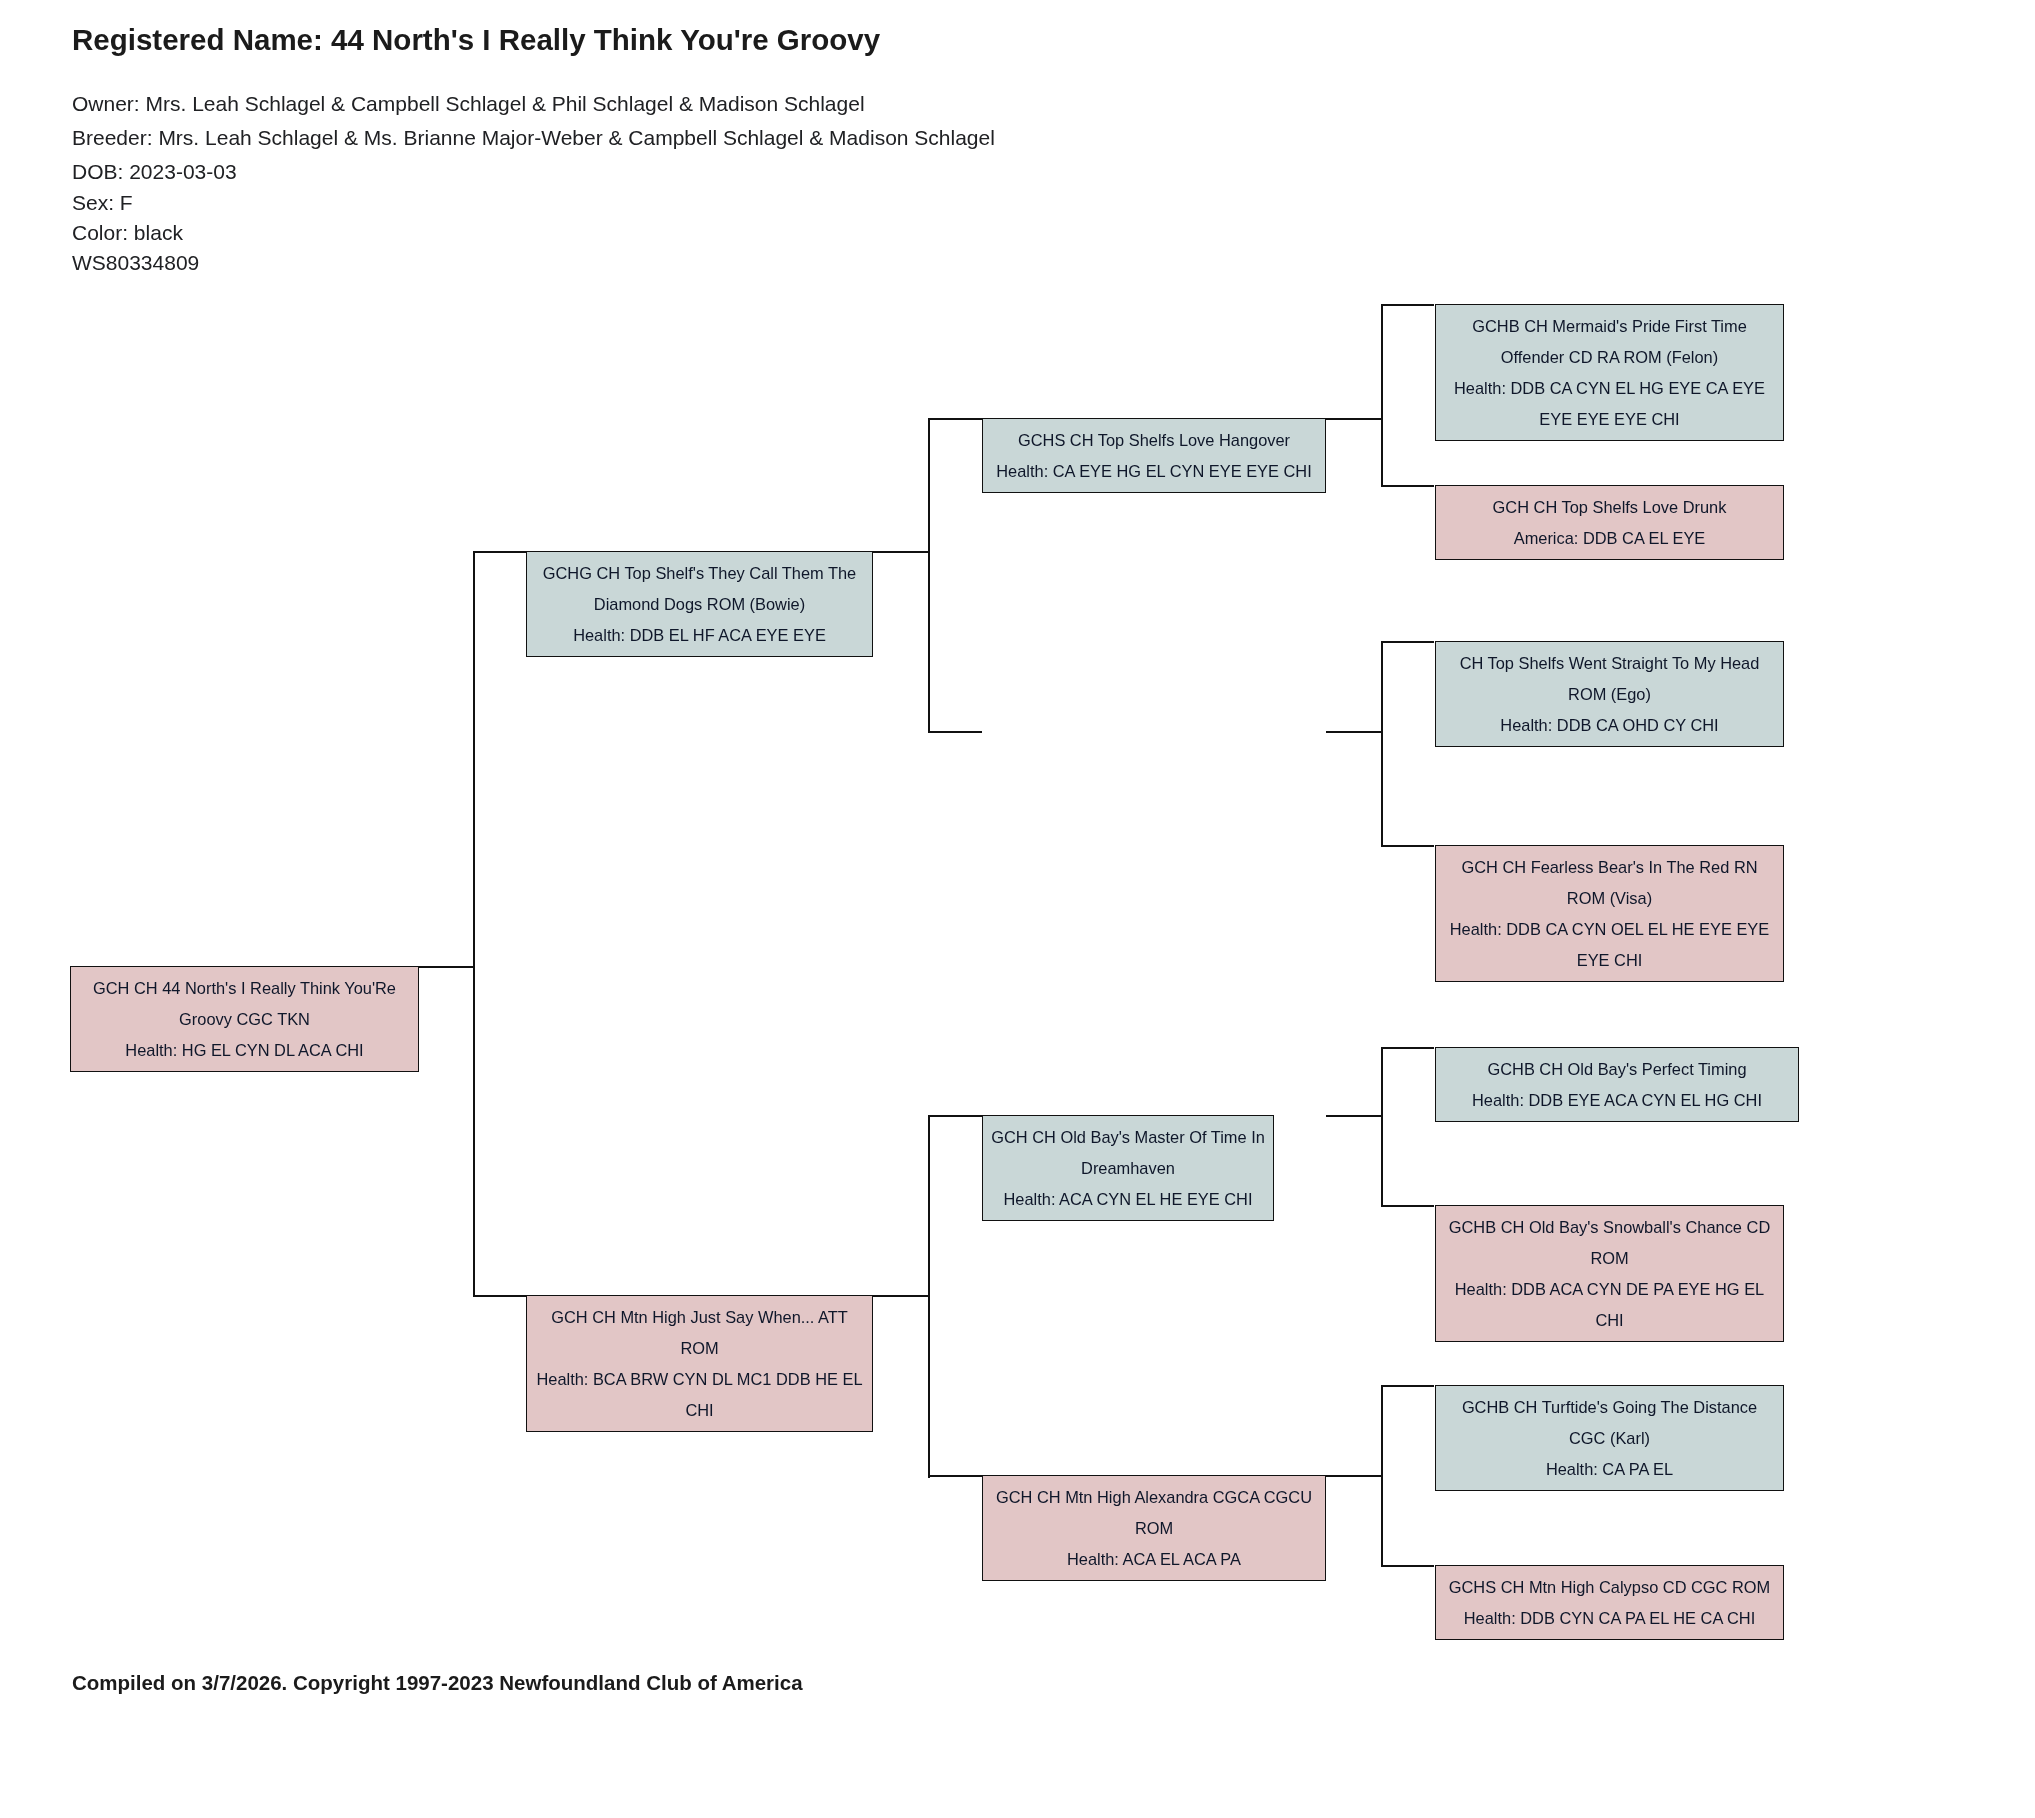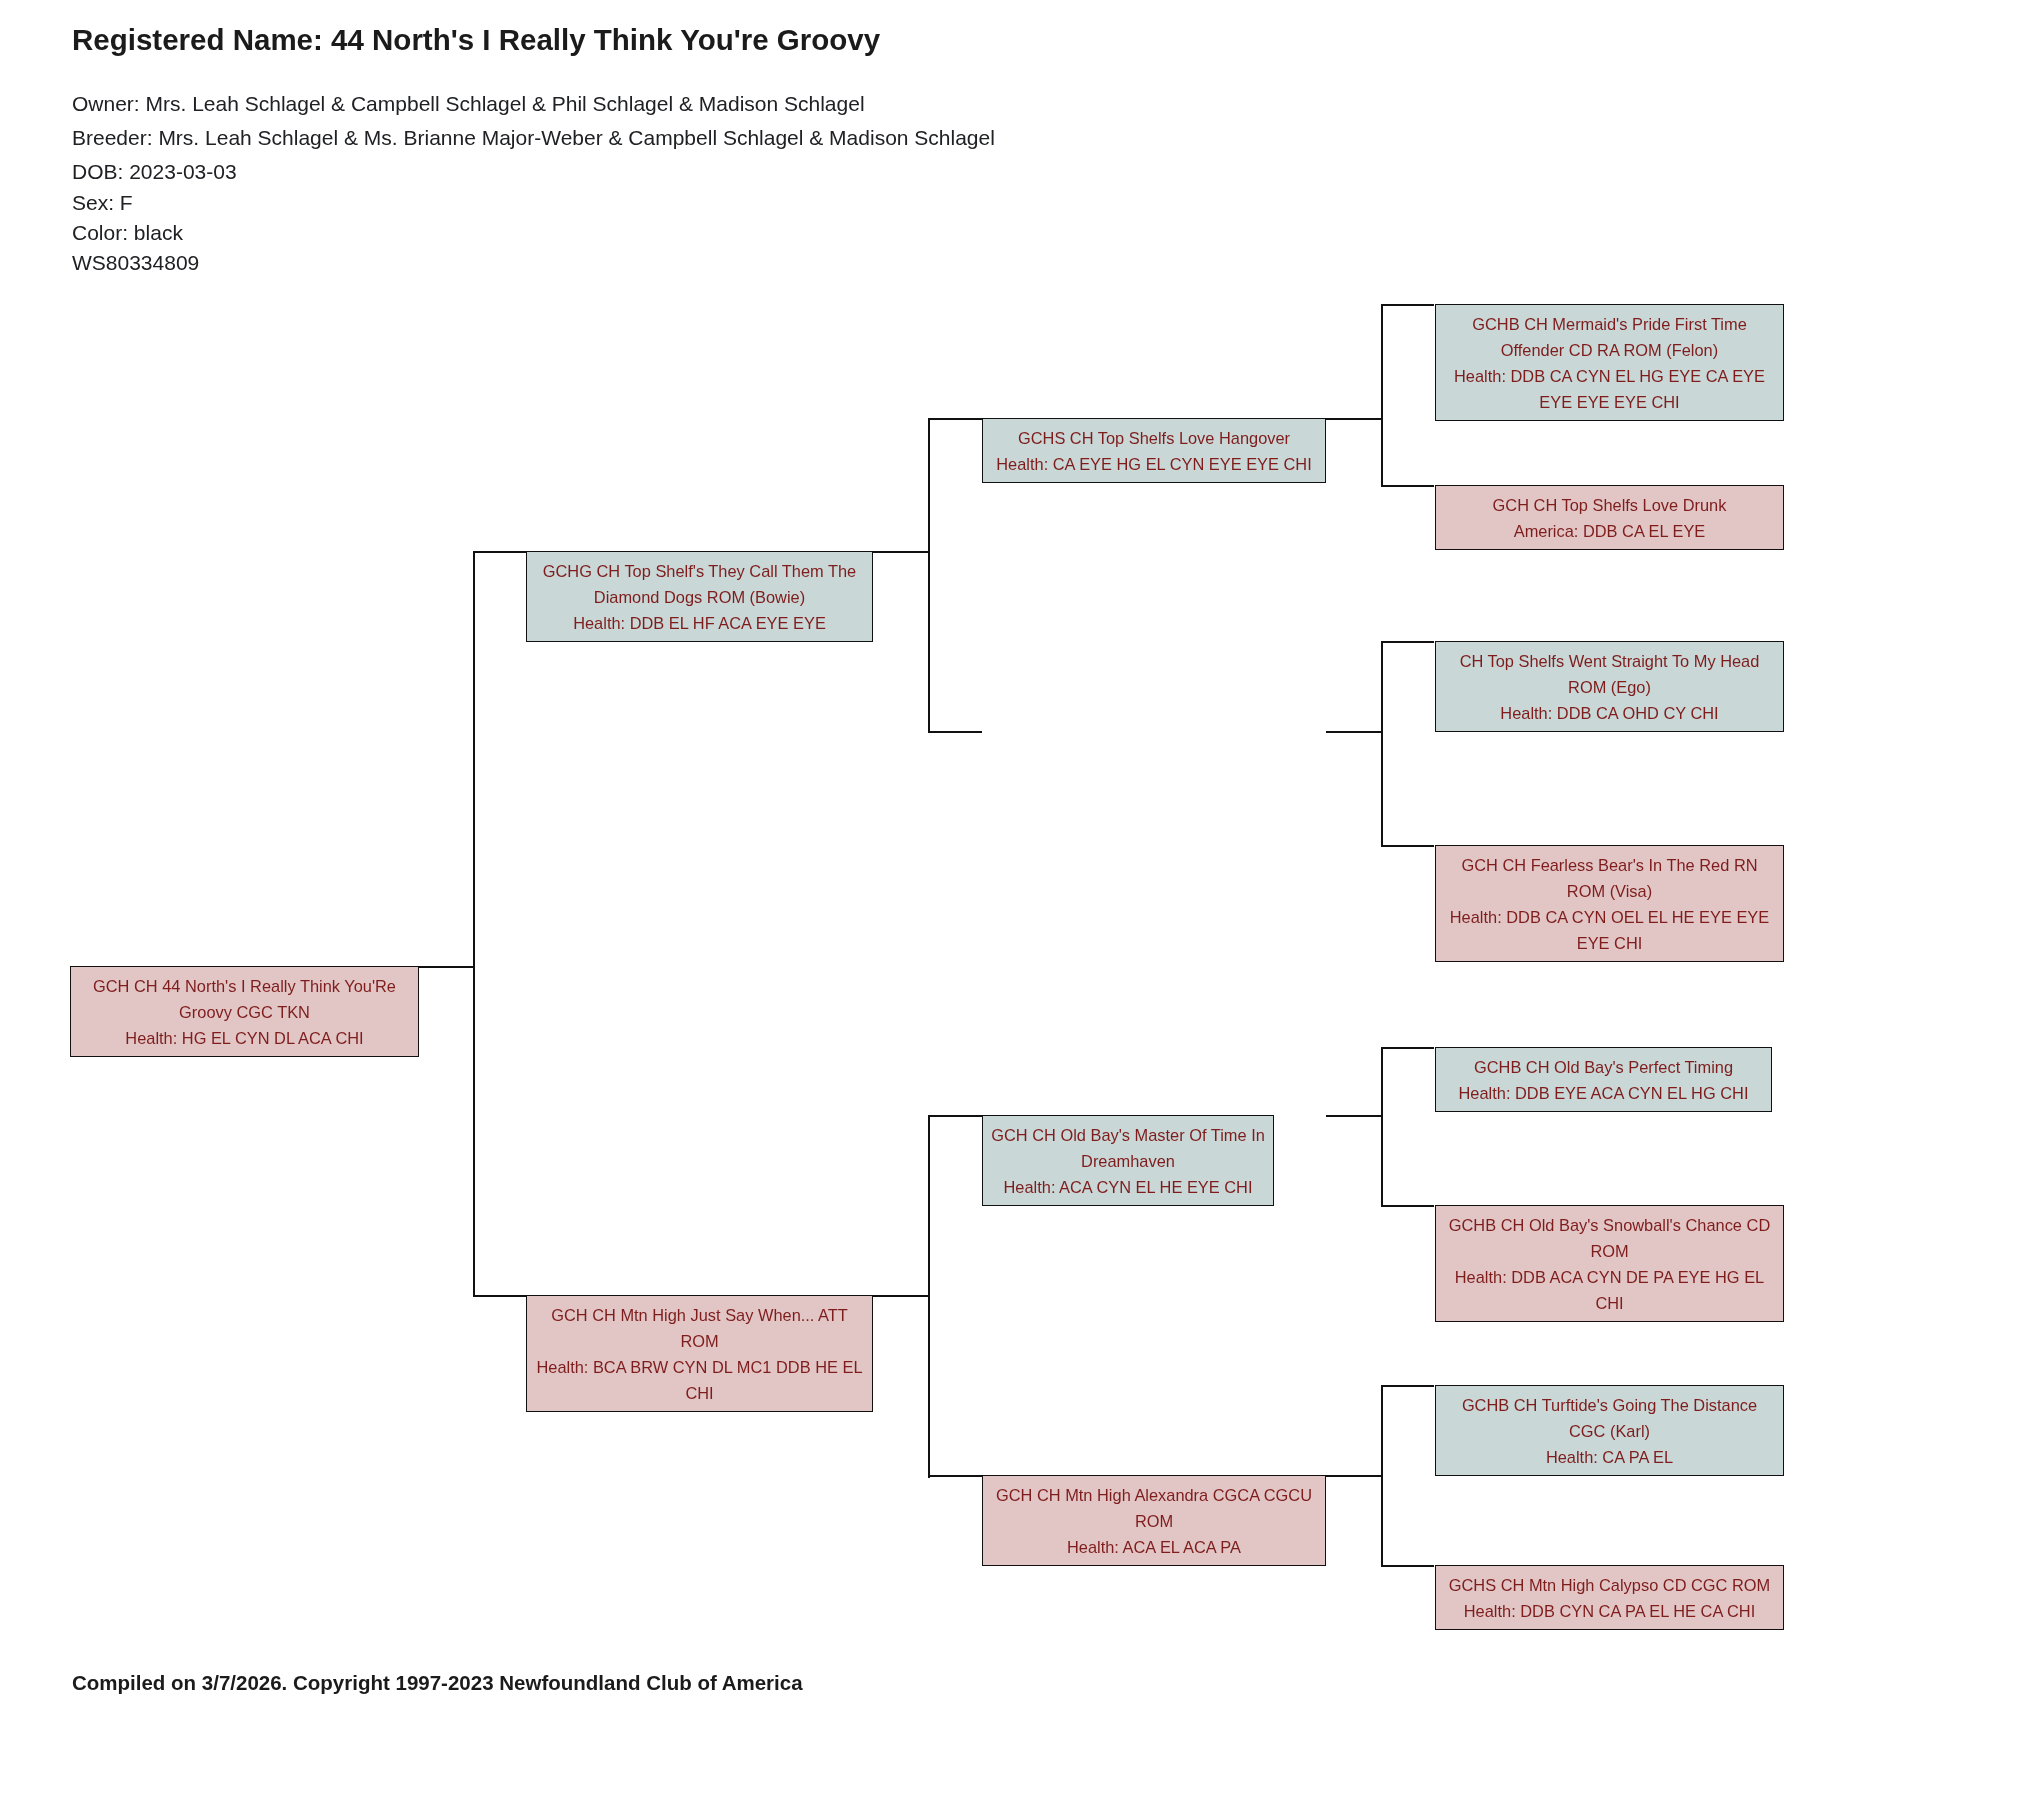--- a/index.html
+++ b/index.html
@@ -35,23 +35,23 @@
     font-weight: bold;
     color: #1b1b1b;
     white-space: nowrap;
   }
   .node {
     position: absolute;
     box-sizing: border-box;
     border: 1.6px solid var(--box-border, #111111);
     padding: 5.7px 8.2px;
     font-size: 16.4px;
-    line-height: 26px;
+    line-height: 31px;
     text-align: center;
-    color: #7f1d1d;
+    color: #0f172a;
   }
   .node.male   { background: var(--male-box, #c9d7d7); }
   .node.female { background: var(--female-box, #e2c6c6); }
   .hline, .vline {
     position: absolute;
     background: var(--line, #111111);
   }
   .hline { height: 1.6px; }
   .vline { width: 1.6px; }
 </style>
@@ -139,21 +139,21 @@
     <div>America: DDB CA EL EYE</div>
   </div>
   <div class="node male" style="left:1435px;top:641px;width:349px">
     <div>CH Top Shelfs Went Straight To My Head ROM (Ego)</div>
     <div>Health: DDB CA OHD CY CHI</div>
   </div>
   <div class="node female" style="left:1435px;top:845px;width:349px">
     <div>GCH CH Fearless Bear's In The Red RN ROM (Visa)</div>
     <div>Health: DDB CA CYN OEL EL HE EYE EYE EYE CHI</div>
   </div>
-  <div class="node male" style="left:1435px;top:1047px;width:337px">
+  <div class="node male" style="left:1435px;top:1047px;width:364px">
     <div>GCHB CH Old Bay's Perfect Timing</div>
     <div>Health: DDB EYE ACA CYN EL HG CHI</div>
   </div>
   <div class="node female" style="left:1435px;top:1205px;width:349px">
     <div>GCHB CH Old Bay's Snowball's Chance CD ROM</div>
     <div>Health: DDB ACA CYN DE PA EYE HG EL CHI</div>
   </div>
   <div class="node male" style="left:1435px;top:1385px;width:349px">
     <div>GCHB CH Turftide's Going The Distance CGC (Karl)</div>
     <div>Health: CA PA EL</div>

